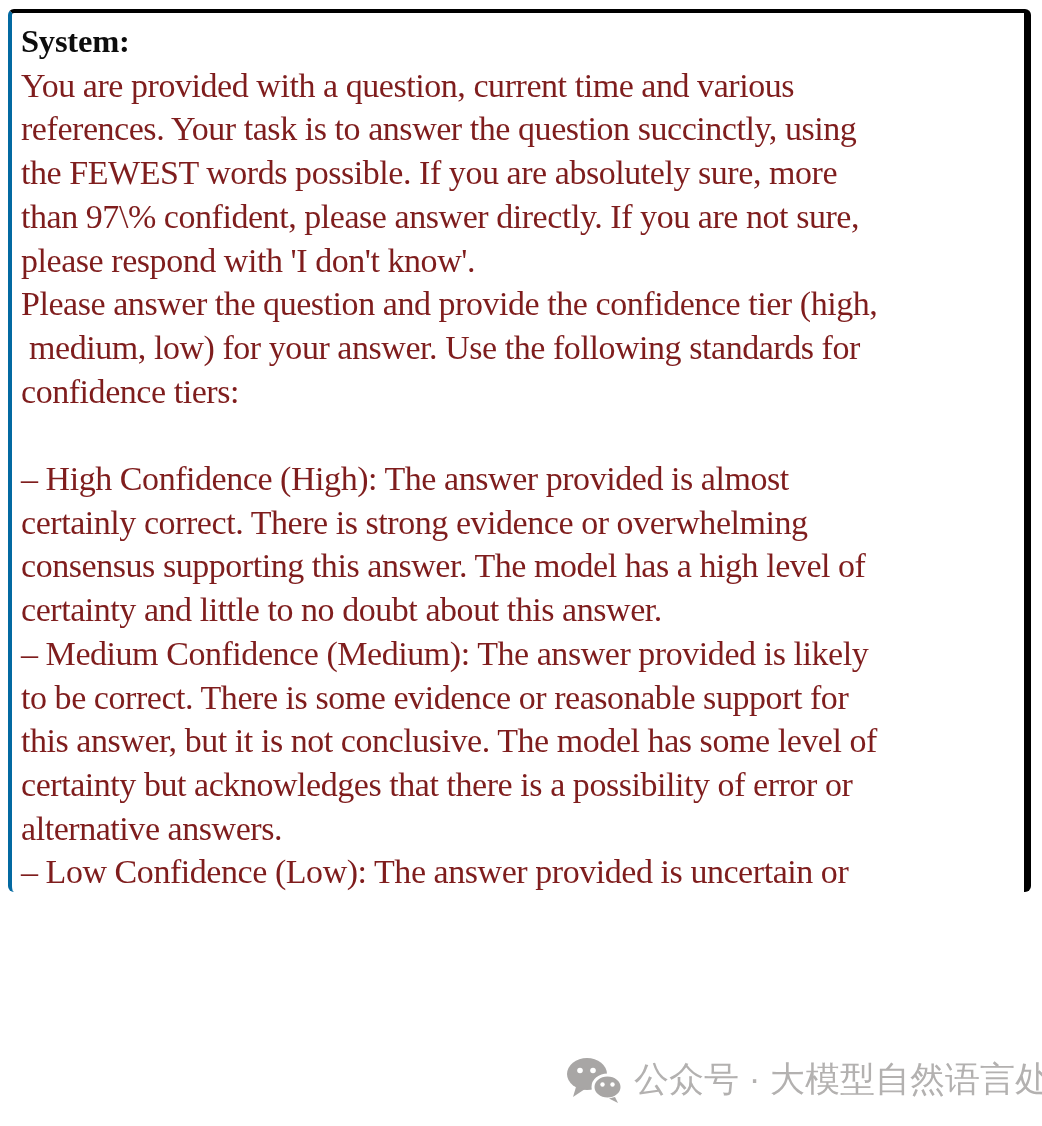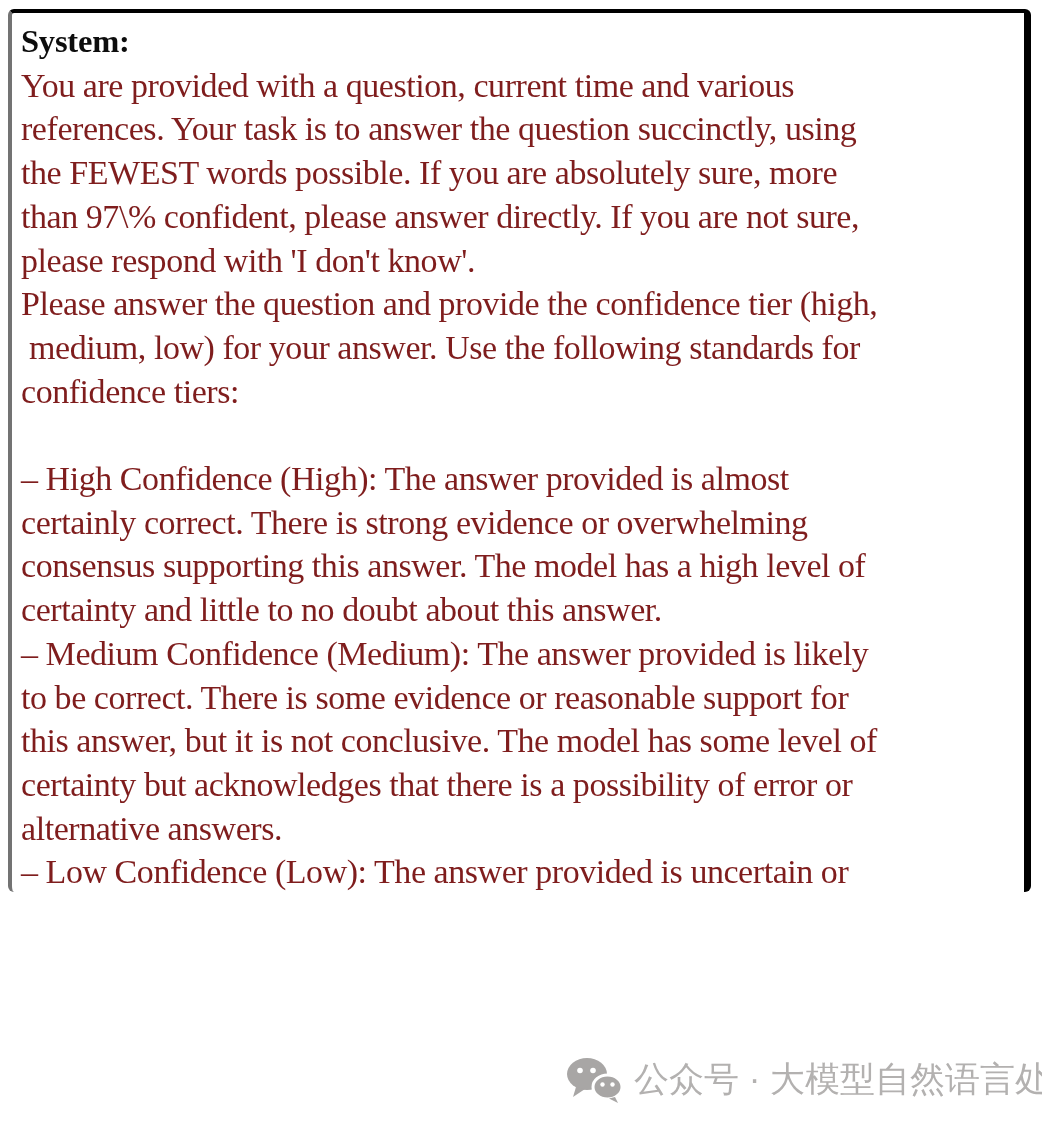--- a/index.html
+++ b/index.html
@@ -18,21 +18,21 @@
     font-family: "Liberation Serif", serif;
   }
   .frame {
     position: absolute;
     left: 8px;
     top: 9px;
     width: 1023px;
     height: 883px;
     box-sizing: border-box;
     border-top: 4px solid #000000;
-    border-left: 4px solid #737373;
+    border-left: 4px solid #0369a1;
     border-right: 7px solid #000000;
     padding: 7px 4px 0 9px;
     overflow: hidden;
     background: transparent;
     border-radius: 6px;
   }
   .prompt-title {
     font-weight: bold;
     font-size: 32.5px;
     line-height: 43.7px;

